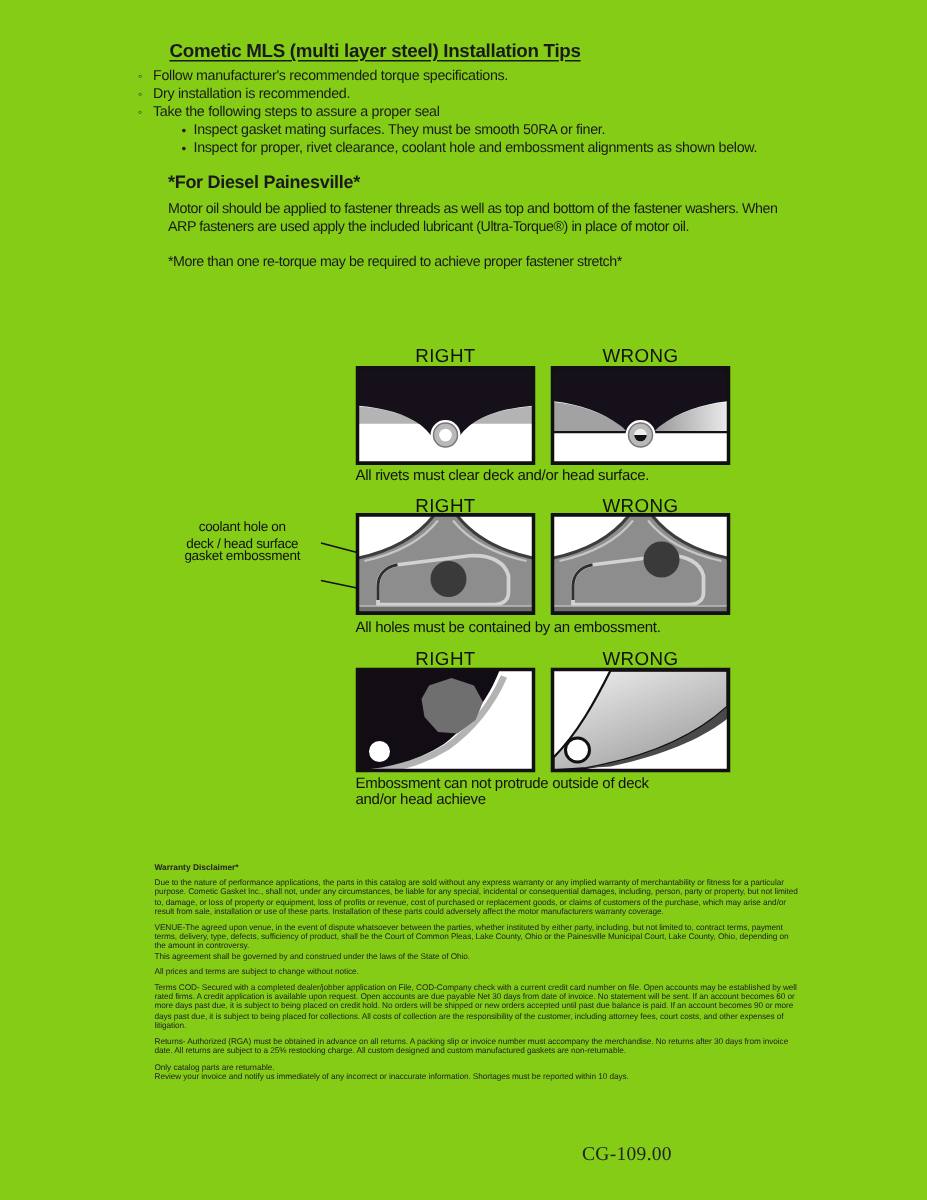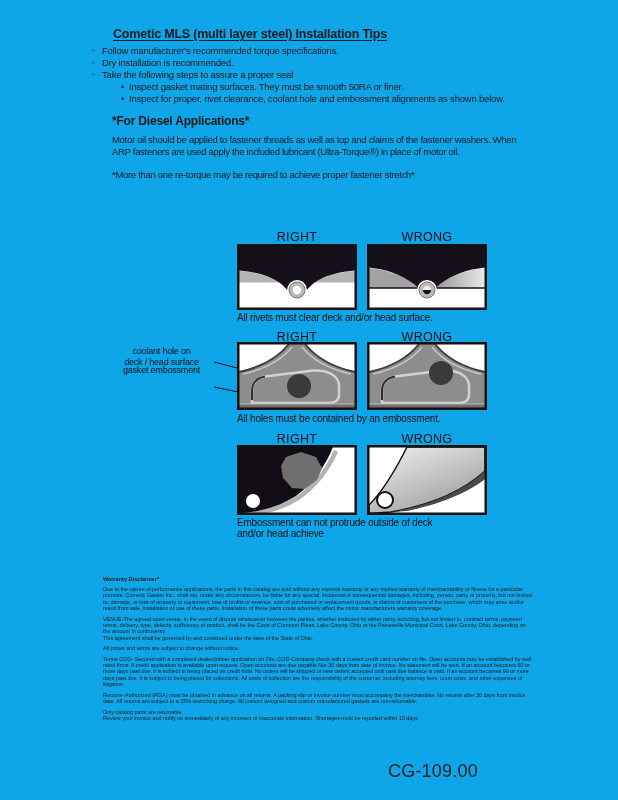--- a/index.html
+++ b/index.html
@@ -1,18 +1,18 @@
 <!DOCTYPE html>
 <html><head>
 <meta charset="utf-8">
 <style>
   * { margin:0; padding:0; box-sizing:border-box; }
   html,body { background:#fff; }
   .page {
-    position:relative; width:618px; height:800px; background:#0ea5e9;
+    position:relative; width:618px; height:800px; background:#84cc16;
     font-family:"Liberation Sans", sans-serif; color:#1a1a1a; overflow:hidden;
   }
   .title {
     position:absolute; left:113px; top:27px; font-size:12.5px; font-weight:bold;
     letter-spacing:-0.2px; text-decoration:underline; text-underline-offset:2px;
   }
   .bullets { position:absolute; left:92px; top:45px; width:505px; font-size:9.5px; letter-spacing:-0.2px; line-height:12px; }
   .b-row { display:flex; }
   .b-marker { width:10px; flex:0 0 10px; font-size:8px; line-height:12px; }
   .b-sub { margin-left:29px; }
@@ -23,21 +23,21 @@
   .dg-label { position:absolute; width:120px; text-align:center; font-size:12.5px; letter-spacing:0.3px; color:#111; }
   .dg-box { position:absolute; width:120px; }
   .dg-box svg { display:block; }
   .dg-caption { position:absolute; left:237px; font-size:10px; letter-spacing:-0.2px; line-height:11px; color:#111; }
   .anno { position:absolute; width:103px; text-align:center; font-size:9px; line-height:10.5px; letter-spacing:-0.2px; color:#111; }
   .leader-svg { position:absolute; left:110px; top:345px; }
   .footer { position:absolute; left:103px; top:576px; width:430px; color:#222; }
   .footer h3 { font-size:5.6px; font-weight:bold; margin-bottom:4px; }
   .footer p { font-size:5.5px; line-height:6.4px; letter-spacing:-0.05px; margin-bottom:4px; }
   .footer p.tight { margin-bottom:0; }
-  .page-code { position:absolute; left:388px; top:761px; font-size:18px; letter-spacing:0.2px; color:#222; }
+  .page-code { position:absolute; left:388px; top:761px; font-size:13px; letter-spacing:0.2px; color:#222;font-family:Liberation Serif, serif; }
 </style>
 </head>
 <body>
 
 <div class="page">
 
   <h1 class="title">Cometic MLS (multi layer steel) Installation Tips</h1>
 
   <div class="bullets">
     <div class="b-row">
@@ -56,22 +56,22 @@
       <span class="b-marker">•</span>
       <span>Inspect gasket mating surfaces.  They must be smooth 50RA or finer.</span>
     </div>
     <div class="b-row b-sub">
       <span class="b-marker">•</span>
       <span>Inspect for proper, rivet clearance, coolant hole and embossment alignments as shown below.</span>
     </div>
   </div>
 
   <div class="diesel">
-    <h2>*For Diesel Applications*</h2>
-    <p>Motor oil should be applied to fastener threads as well as top and claims of the fastener washers. When ARP fasteners are used apply the included lubricant (Ultra-Torque®) in place of motor oil.</p>
+    <h2>*For Diesel Painesville*</h2>
+    <p>Motor oil should be applied to fastener threads as well as top and bottom of the fastener washers. When ARP fasteners are used apply the included lubricant (Ultra-Torque®) in place of motor oil.</p>
     <p>*More than one re-torque may be required to achieve proper fastener stretch*</p>
   </div>
 
   <div class="dg-label" style="left:237px; top:230px;">RIGHT</div>
   <div class="dg-label" style="left:367px; top:230px;">WRONG</div>
 
   <div class="dg-box" style="left:237px; top:244px;">
     <svg width="120" height="66" viewBox="0 0 120 66">
       <rect x="1" y="1" width="118" height="64" fill="#ffffff"></rect>
       <path d="M2,27 C18,28 30,31 44,38.5 L2,38.5 Z" fill="#b4b4b4"></path>

